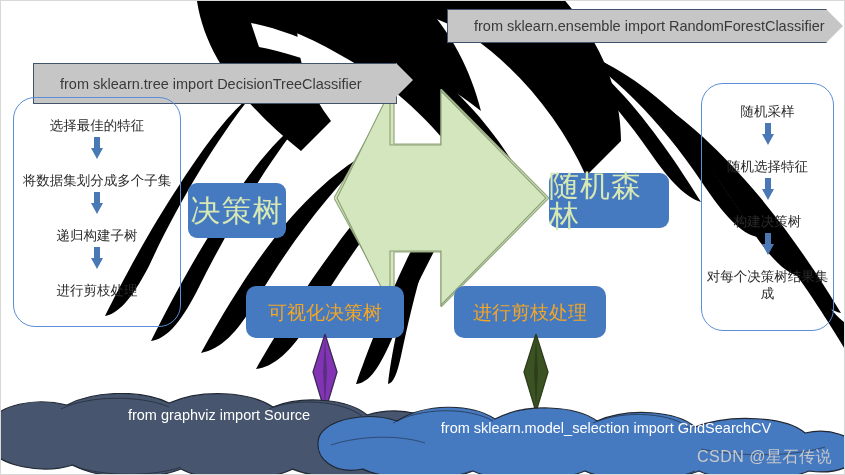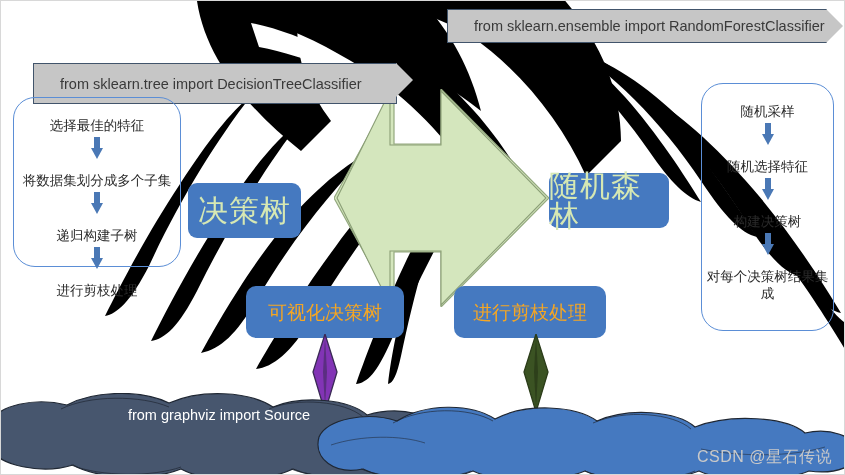--- a/index.html
+++ b/index.html
@@ -48,21 +48,21 @@
   #banner-right{left:446px;top:8px;width:380px;height:34px;}
 
   
   .panel{
     position:absolute;
     border:1.3px solid #5b8ed6;
     border-radius:22px;
     background:transparent;
     box-sizing:border-box;
   }
-  #panel-left{left:12px;top:96px;width:168px;height:170px;}
+  #panel-left{left:12px;top:96px;width:168px;height:230px;}
   #panel-right{left:700px;top:82px;width:133px;height:248px;}
   .steps{
     position:absolute;inset:0;
     display:flex;flex-direction:column;
     align-items:center;justify-content:flex-start;
     padding-top:8px;
     box-sizing:border-box;
   }
   .step-text{
     font-size:13.5px;color:#2b2b2b;
@@ -89,21 +89,21 @@
   .pill{
     position:absolute;
     background:#4579c0;
     border-radius:9px;
     display:flex;align-items:center;justify-content:center;
     box-sizing:border-box;
     line-height:1;
   }
   .pill.big{color:#d6e8b3;font-size:30px;letter-spacing:1px;}
   .pill.small{color:#f5a623;font-size:19px;justify-content:center;}
-  #pill-dt{left:187px;top:182px;width:113px;height:55px;}
+  #pill-dt{left:187px;top:182px;width:98px;height:55px;}
   #pill-rf{left:548px;top:172px;width:120px;height:55px;}
   #pill-viz{left:245px;top:285px;width:158px;height:52px;border-radius:10px;}
   #pill-grid{left:453px;top:285px;width:152px;height:52px;border-radius:10px;}
 
   
   #watermark{
     position:absolute;right:12px;bottom:6px;
     font-size:16px;color:#c9c9c9;
     letter-spacing:.5px;
     pointer-events:none;
@@ -262,16 +262,20 @@
       <path d="M700,56 C740,64 790,64 824,54" fill="none" stroke="#1f2733" stroke-width="1" opacity=".55"></path>
       <path d="M330,52 C360,42 400,42 424,50" fill="none" stroke="#1f2733" stroke-width="1" opacity=".55"></path>
     </g>
   </svg>
 
   <div style="position:absolute;left:18px;top:405px;width:400px;text-align:center;
               color:#ffffff;font-size:14.5px;line-height:1.35;">
     <div>from graphviz import Source</div>
   </div>
 
+  <div style="position:absolute;left:380px;top:419px;width:450px;text-align:center;
+              color:#ffffff;font-size:14.5px;">
+    <div>from sklearn.model_selection import GridSearchCV</div>
+  </div>
 
   <div id="watermark">CSDN @星石传说</div>
 
 </div>
 
 </body></html>

